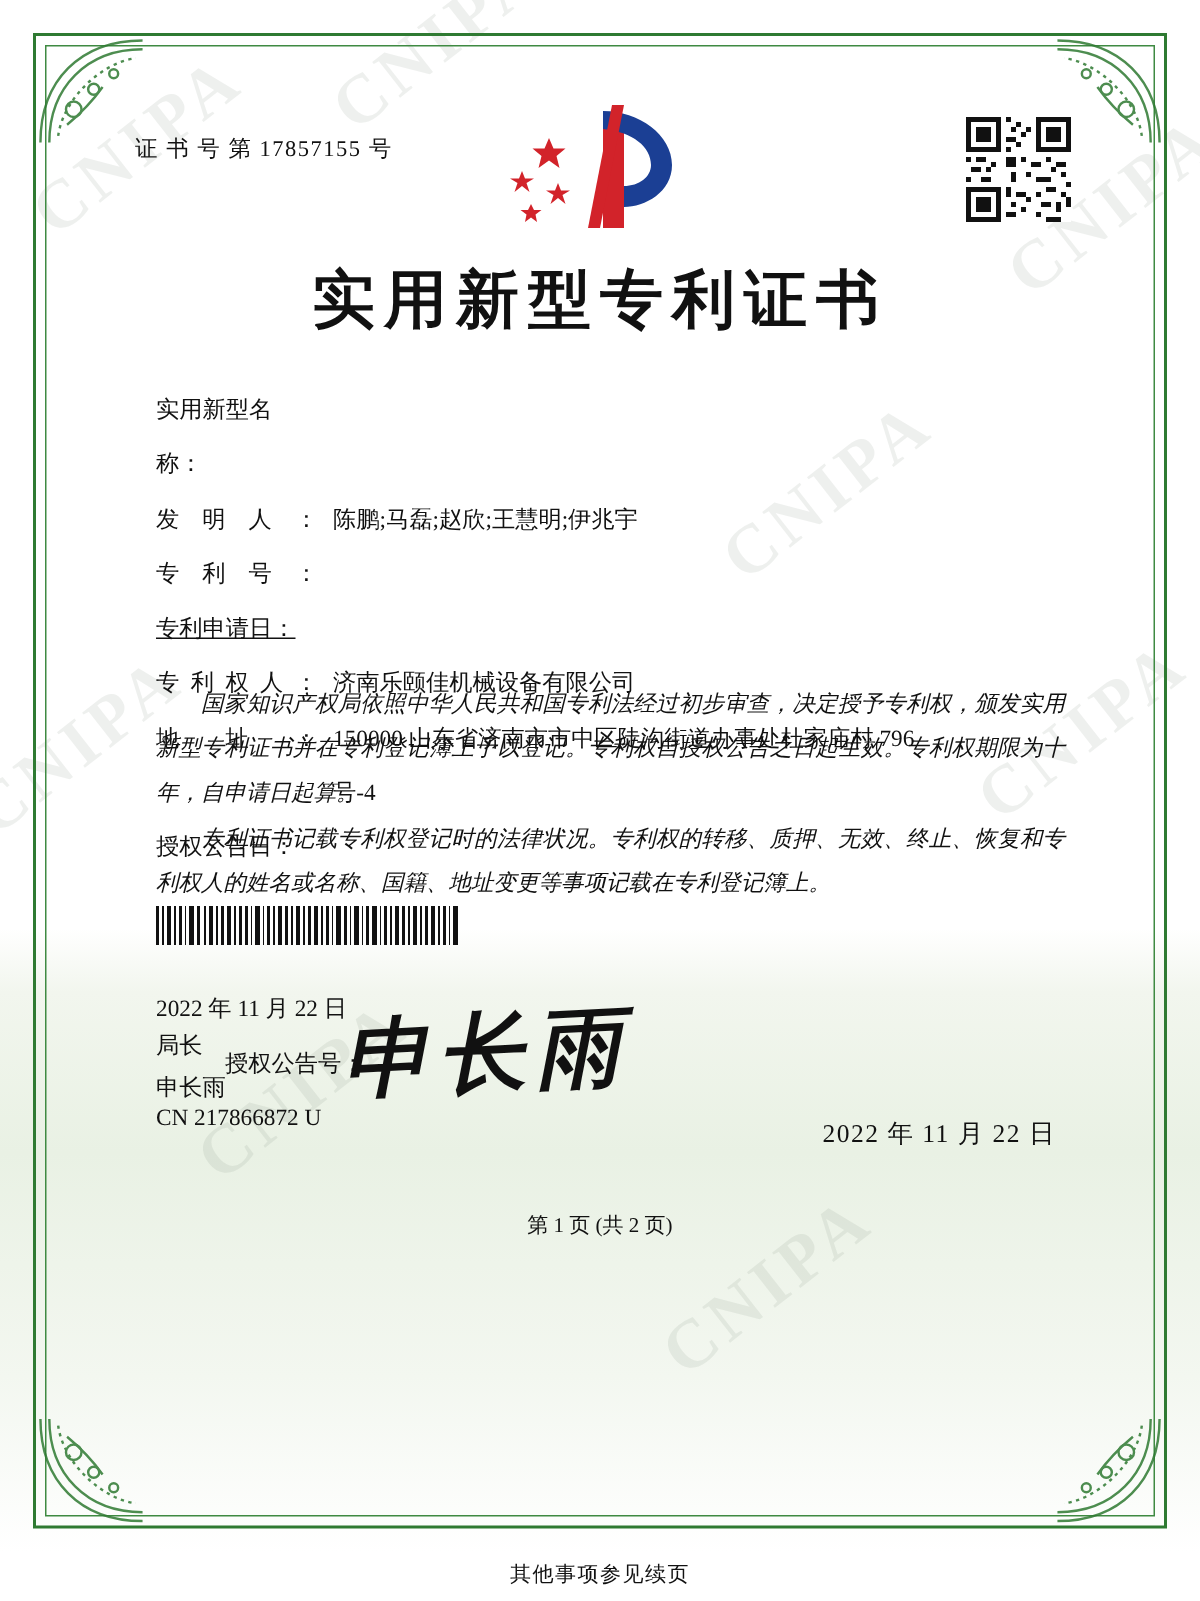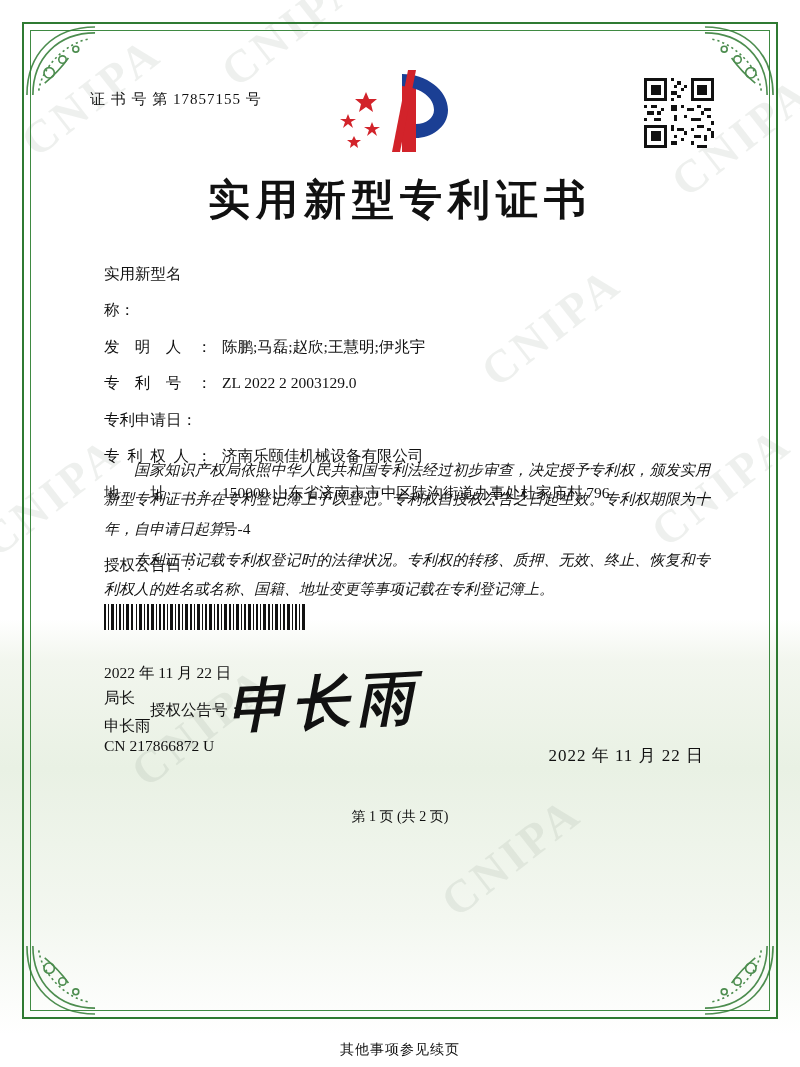--- a/index.html
+++ b/index.html
@@ -284,24 +284,23 @@
         </div>
         <div class="val">陈鹏;马磊;赵欣;王慧明;伊兆宇</div>
       </div>
       <div class="row">
         <div class="lbl">
           <span>专</span>
           <span>利</span>
           <span>号</span>
           <span>：</span>
         </div>
-        <div class="val">ZL 2022 2 2003129.0</div>
-      </div>
-      <div class="row">
-        <div class="lbl" style="justify-content:flex-start;">专利申请日：</div>
+      </div>
+      <div class="row">
+        <div class="lbl" style="justify-content:flex-start;text-decoration:underline;">专利申请日：</div>
       </div>
       <div class="row">
         <div class="lbl">
           <span>专</span>
           <span>利</span>
           <span>权</span>
           <span>人</span>
           <span>：</span>
         </div>
         <div class="val">济南乐颐佳机械设备有限公司</div>

